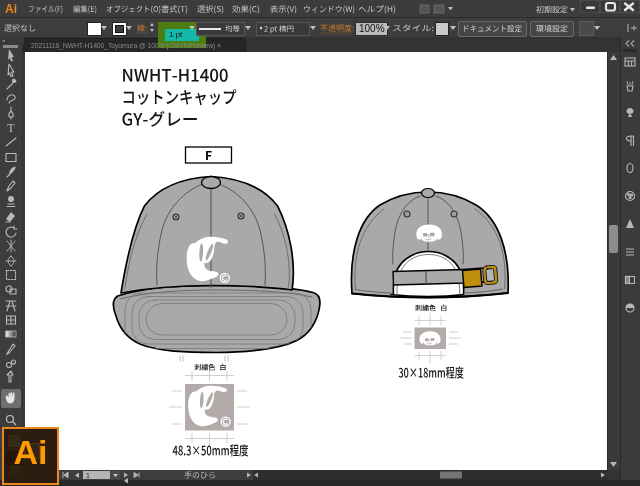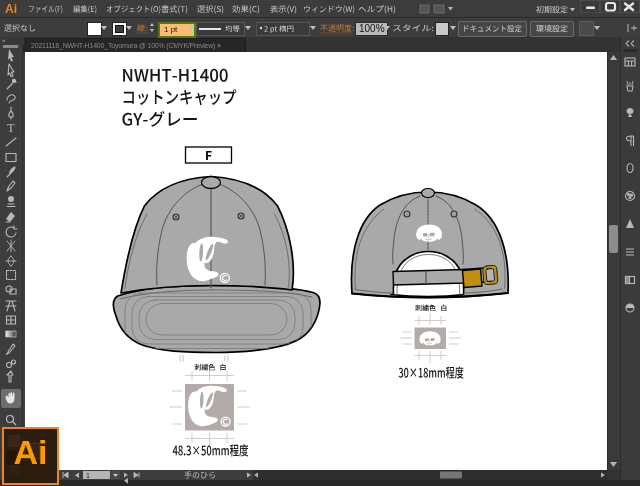--- a/index.html
+++ b/index.html
@@ -21,21 +21,21 @@
 <rect x="0" y="0" width="60" height="13" fill="#3a3a3a" stroke="#5a5a5a" stroke-width="1"></rect>
 <line x1="20" y1="0" x2="20" y2="13" stroke="#5a5a5a"></line>
       <line x1="40" y1="0" x2="40" y2="13" stroke="#5a5a5a"></line>
 <rect x="6" y="6.5" width="9" height="2.5" rx="1" fill="#e8e8e8"></rect>
 <rect x="26" y="3" width="9" height="7.5" rx="2" fill="none" stroke="#e8e8e8" stroke-width="2.2"></rect>
 <path d="M45,3.5 L53,10 M53,3.5 L45,10" stroke="#e8e8e8" stroke-width="2.4" stroke-linecap="round"></path>
 </svg>
     <div class="abs" style="left:87px;top:22px;width:13px;height:12px;background:#fff;border:1px solid #222;"></div>
     <div class="abs" style="left:112px;top:22px;width:13px;height:12px;background:#fff;border:1px solid #222;"></div>
     <div class="abs" style="left:115px;top:25px;width:7px;height:6px;background:#3d3d3d;border:1px solid #111;"></div>
-    <div class="abs" style="left:158px;top:22px;width:30px;height:12px;background:#fdba74;border:2px solid #4d7c0f;color:#111;font-size:8px;line-height:12px;padding-left:4px;">1 pt</div>
+    <div class="abs" style="left:158px;top:22px;width:30px;height:12px;background:#14b8a6;border:7px solid #4d7c0f;color:#111;font-size:8px;line-height:12px;padding-left:4px;">1 pt</div>
     <div class="abs" style="left:196px;top:22px;width:47px;height:12px;background:#3a3a3a;border:1px solid #555;"></div>
     <div class="abs" style="left:199px;top:28px;width:22px;height:2px;background:#e8e8e8;"></div>
     <div class="abs" style="left:256px;top:22px;width:52px;height:12px;background:#3a3a3a;border:1px solid #555;"></div>
     <div class="abs" style="left:355px;top:22px;width:28px;height:12px;background:#b9b9b9;border:1px solid #2a2a2a;color:#111;font-size:10px;line-height:12px;padding-left:3px;">100%</div>
     <div class="abs" style="left:435px;top:22px;width:12px;height:12px;background:#c9c9c9;border:1px solid #222;"></div>
     <div class="abs" style="left:458px;top:21px;width:67px;height:14px;background:#464646;border:1px solid #6a6a6a;border-radius:2px;"></div>
     <div class="abs" style="left:530px;top:21px;width:42px;height:14px;background:#464646;border:1px solid #6a6a6a;border-radius:2px;"></div>
     <div class="abs" style="left:579px;top:21px;width:13px;height:13px;background:#4a4a4a;border:1px solid #5a5a5a;"></div>
     <div class="abs" style="left:101px;top:26px;width:0;height:0;border-left:3px solid transparent;border-right:3px solid transparent;border-top:4px solid #c0c0c0;"></div>
     <div class="abs" style="left:126px;top:26px;width:0;height:0;border-left:3px solid transparent;border-right:3px solid transparent;border-top:4px solid #c0c0c0;"></div>

